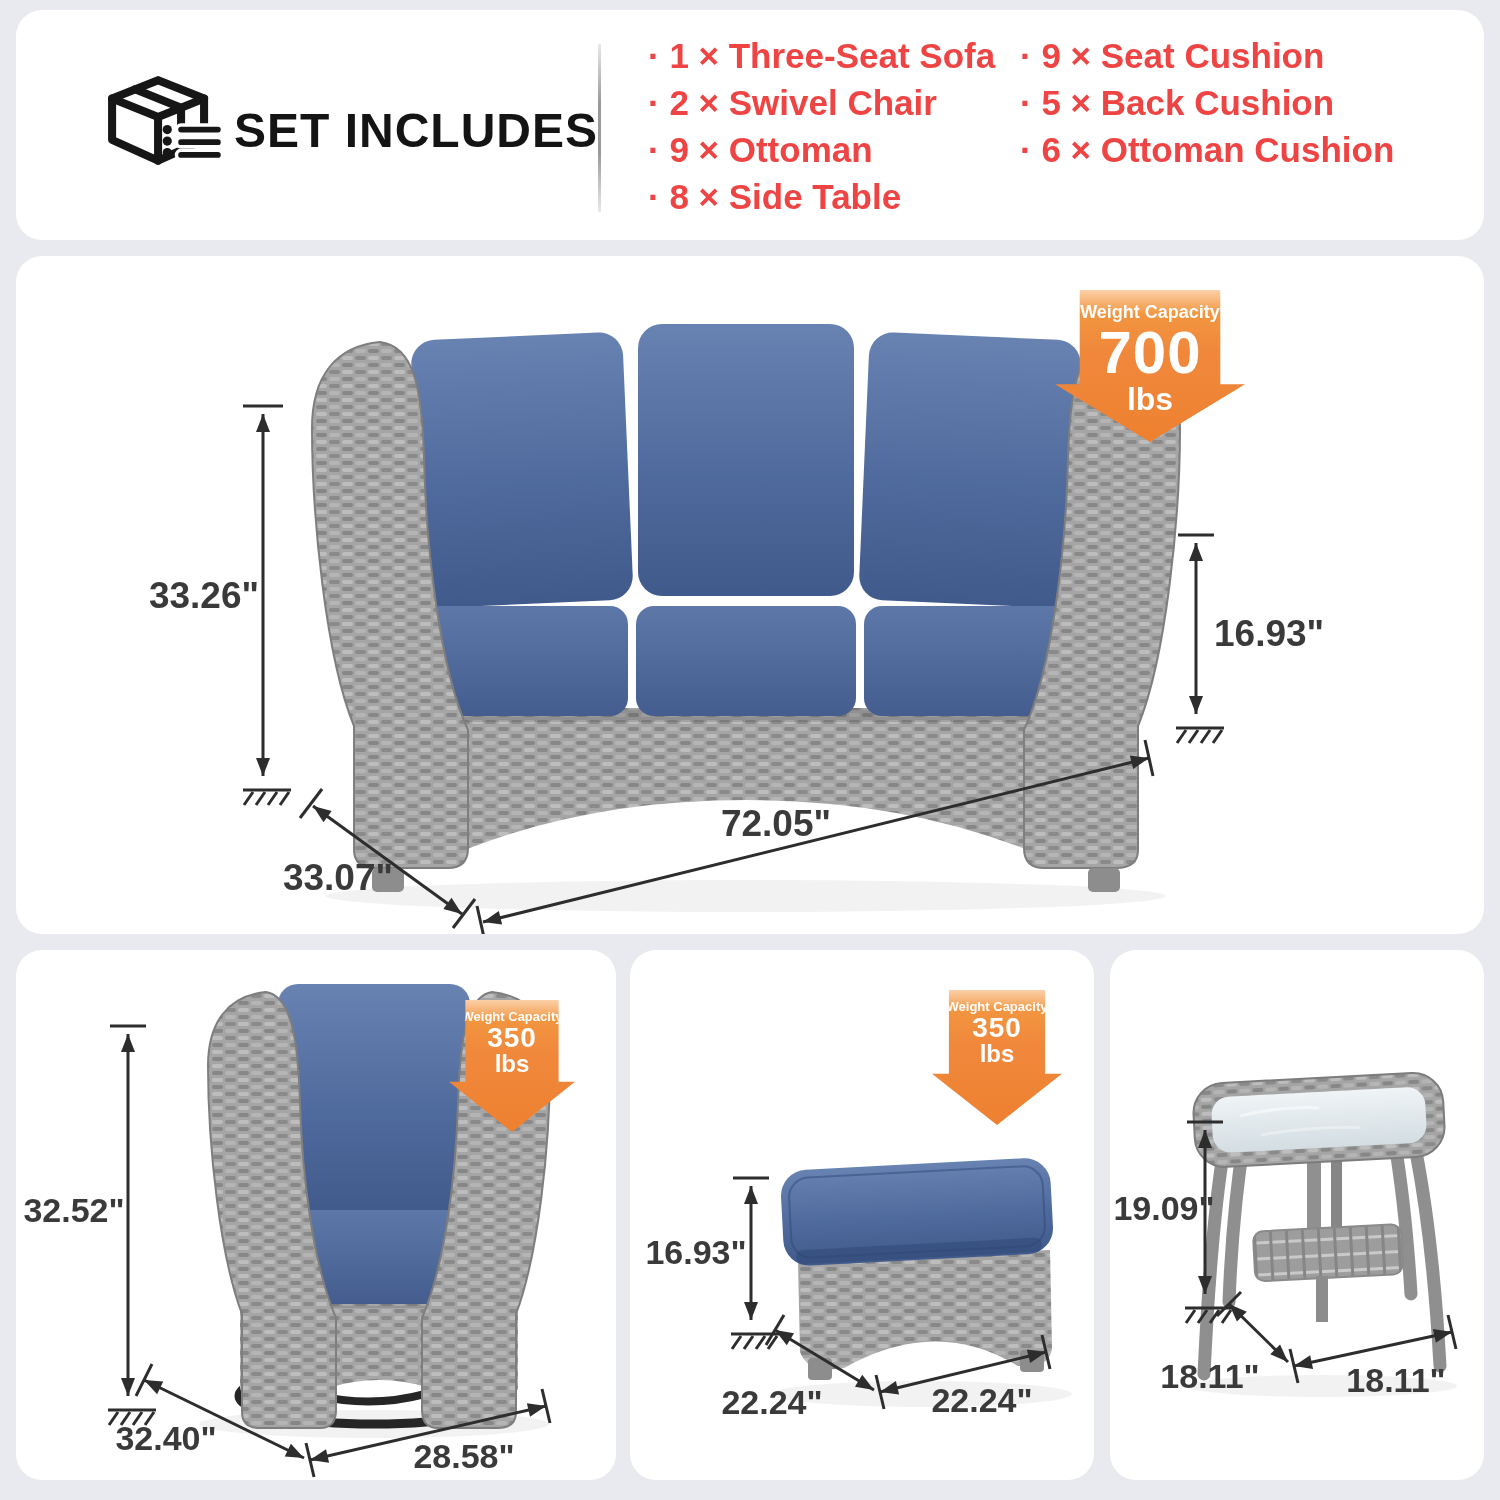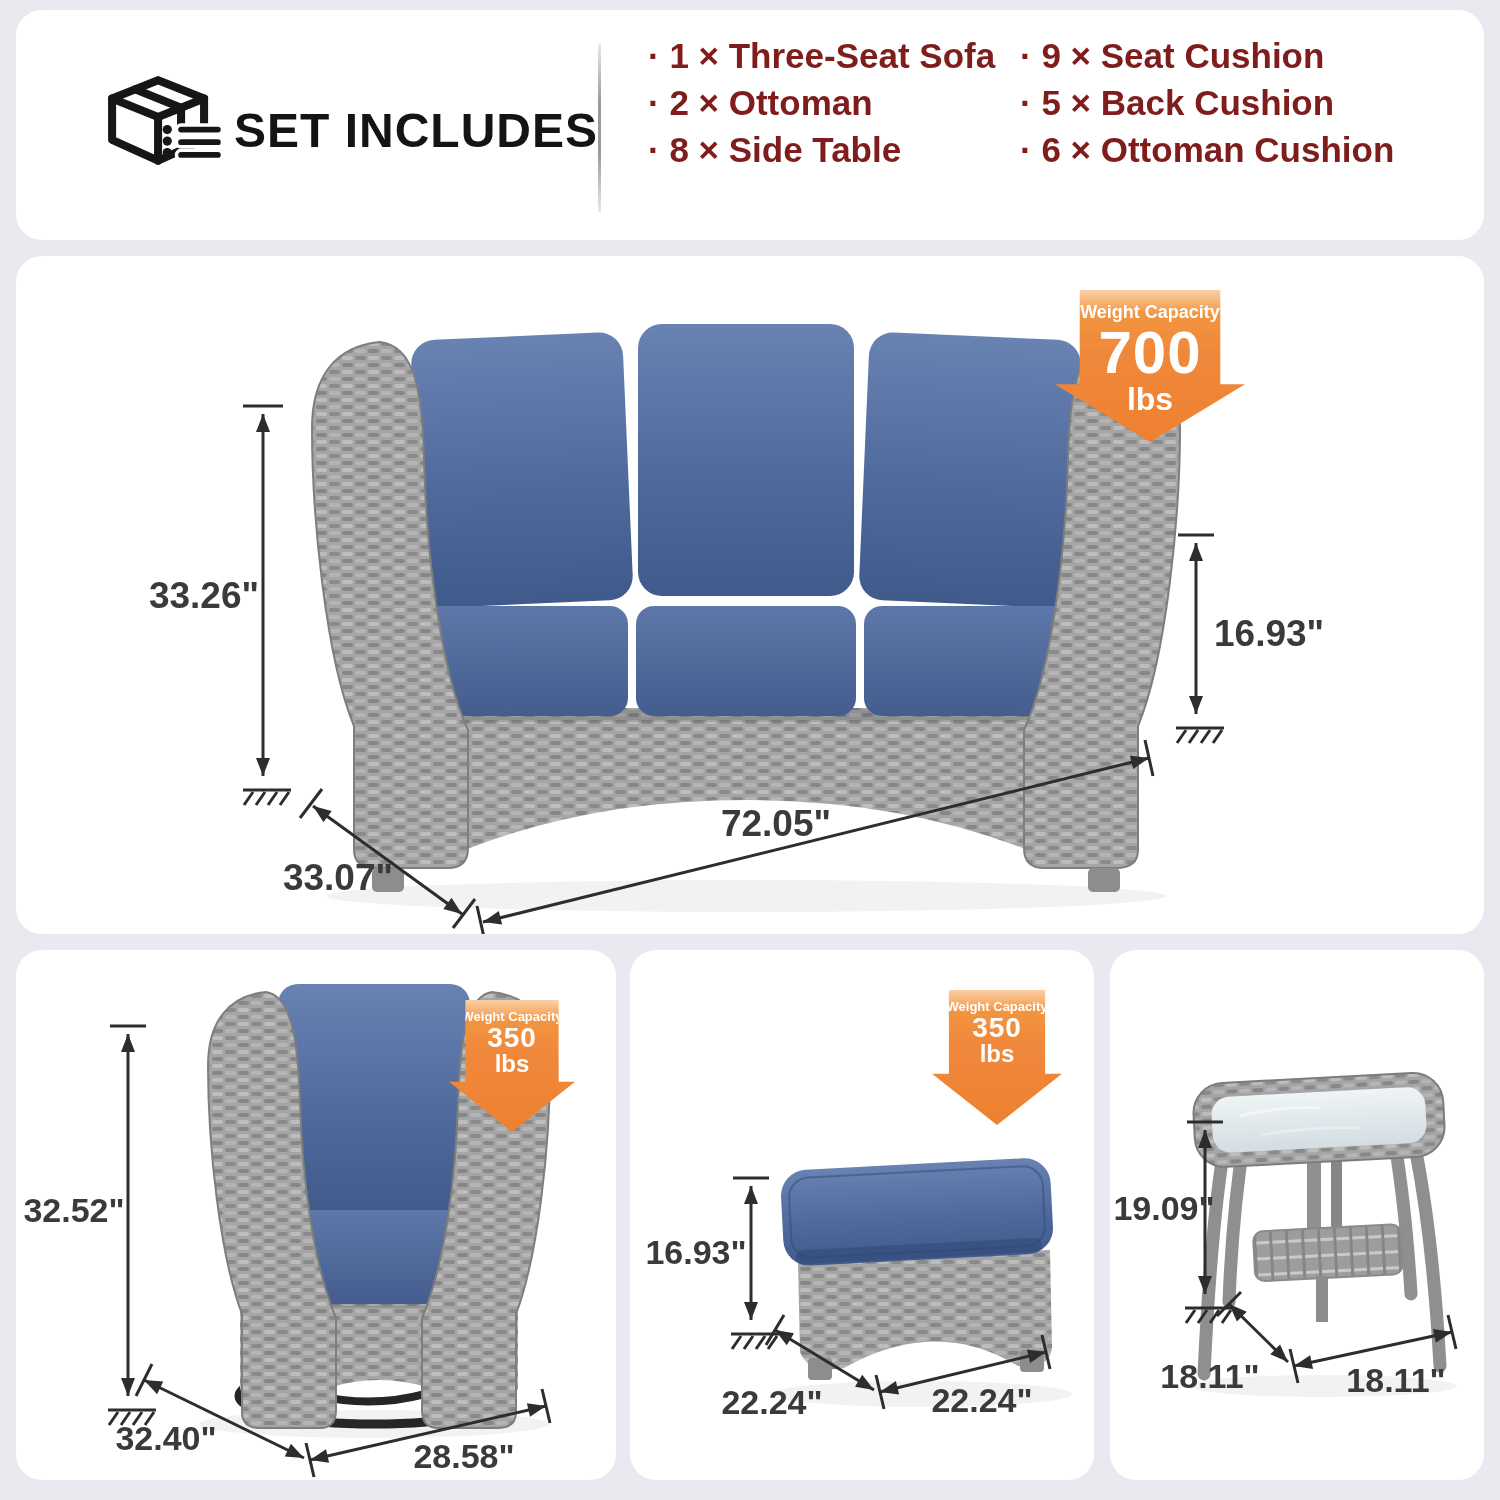--- a/index.html
+++ b/index.html
@@ -9,21 +9,21 @@
   svg.fill{position:absolute;left:0;top:0;}
 
   
   .ti-left{position:absolute;left:0;top:0;width:582px;height:230px;display:flex;
            align-items:center;justify-content:center;padding-left:80px;box-sizing:border-box;}
   .ti-title{font-size:48px;font-weight:bold;letter-spacing:1px;color:#141414;margin-top:10px;white-space:nowrap;}
   .ti-divider{position:absolute;left:582px;top:34px;width:3px;height:168px;
               background:linear-gradient(180deg,#e9e9e9 0%,#9a9a9a 35%,#9a9a9a 65%,#e9e9e9 100%);}
   .ti-list{position:absolute;left:632px;top:22px;display:flex;}
   .ti-list ul{list-style:none;margin:0;padding:0;}
-  .ti-list li{font-size:35px;line-height:47px;font-weight:bold;color:#7f1d1d;white-space:nowrap;}
+  .ti-list li{font-size:35px;line-height:47px;font-weight:bold;color:#ef4444;white-space:nowrap;}
   .ti-col1{width:372px;}
 
   
   .badge{position:absolute;color:#fff;text-align:center;font-weight:bold;
          clip-path:polygon(13% 0,87% 0,87% 62%,100% 62%,50% 100%,0 62%,13% 62%);
          background:linear-gradient(180deg,#fbd0a8 0%,#f2953f 16%,#f0883c 40%,#ee8130 100%);}
   .wc-label{font-size:18px;margin-top:12px;white-space:nowrap;}
   .wc-value{font-size:60px;line-height:1.0;letter-spacing:1px;}
   .wc-unit{font-size:32px;line-height:1.0;}
   .badge.small .wc-label{font-size:13px;margin-top:9px;}
@@ -96,21 +96,22 @@
             <rect x="70" y="67" width="40" height="8" rx="4"></rect>
           </g>
         </g>
       </svg>
       <div class="ti-title">SET INCLUDES</div>
     </div>
     <div class="ti-divider"></div>
     <div class="ti-list">
       <ul class="ti-col1">
         <li>· 1 × Three-Seat Sofa</li>
-        <li>· 2 × Ottoman</li>
+        <li>· 2 × Swivel Chair</li>
+        <li>· 9 × Ottoman</li>
         <li>· 8 × Side Table</li>
       </ul>
       <ul>
         <li>· 9 × Seat Cushion</li>
         <li>· 5 × Back Cushion</li>
         <li>· 6 × Ottoman Cushion</li>
       </ul>
     </div>
   </div>
 

